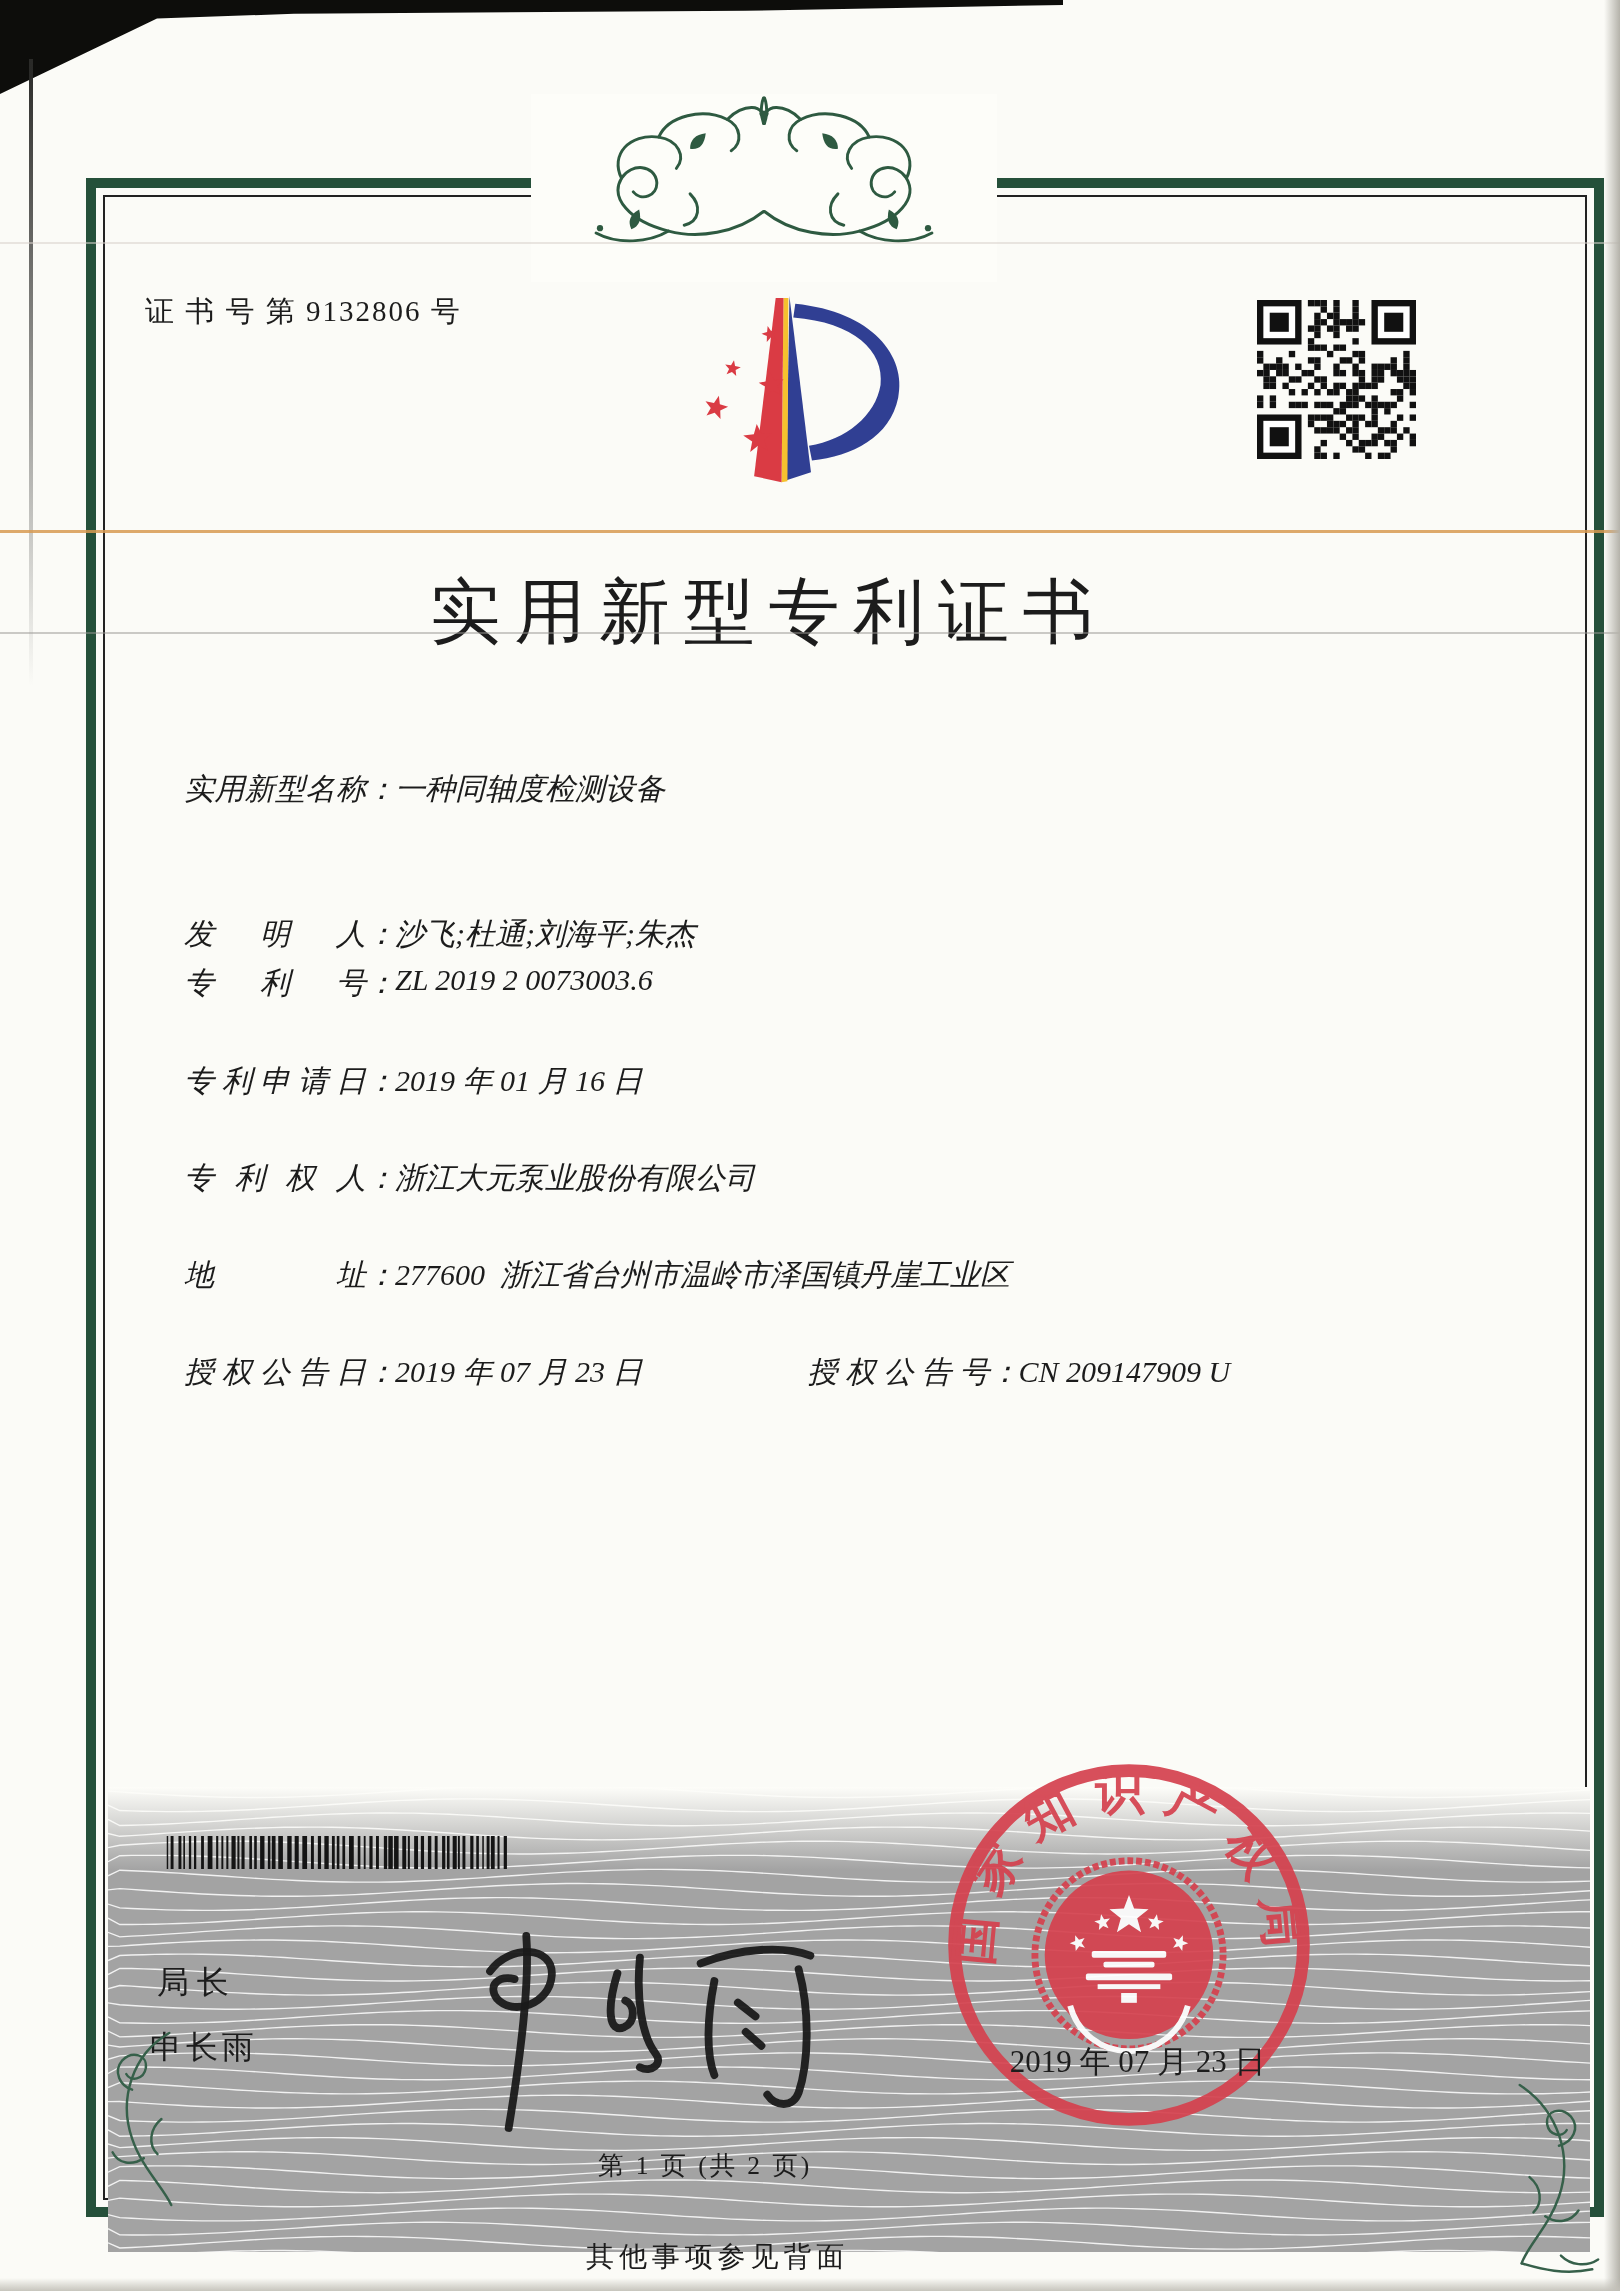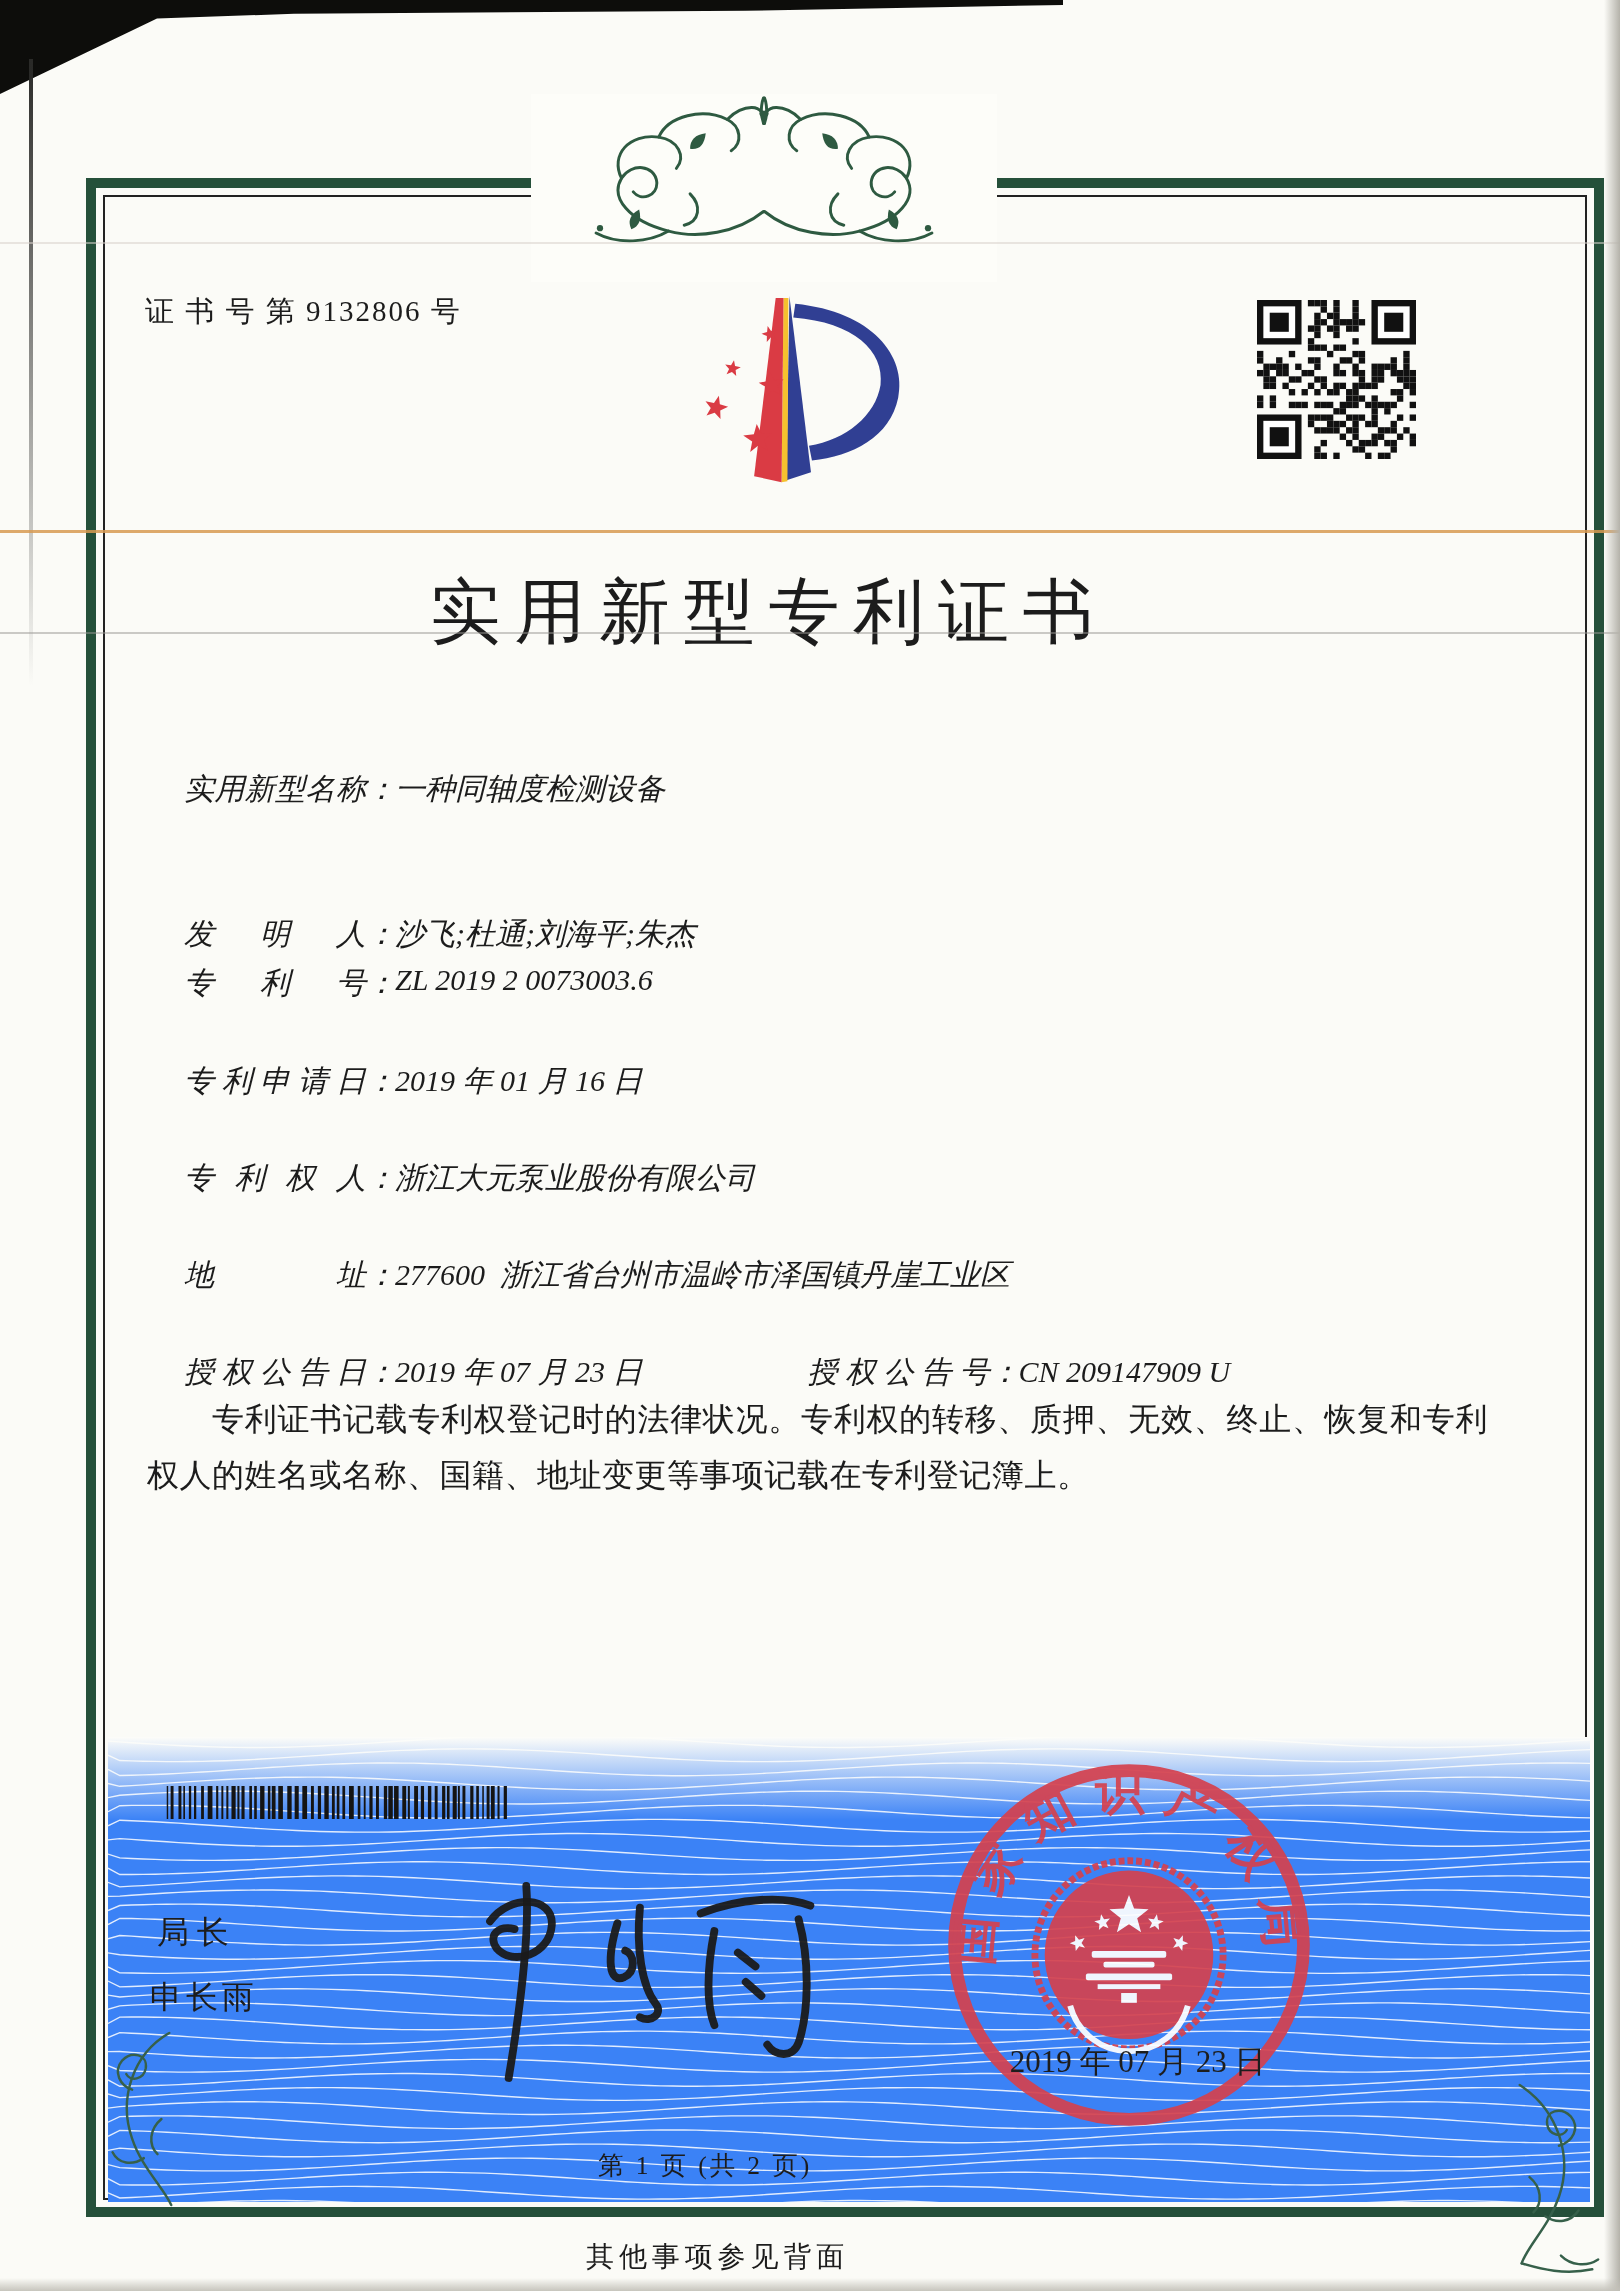--- a/index.html
+++ b/index.html
@@ -44,21 +44,21 @@
   .fcolon{display:inline-block;width:29px;vertical-align:top;}
   .fval{white-space:pre-wrap;}
   .flabel2{display:inline-block;width:182px;text-align:justify;text-align-last:justify;margin-left:165px;vertical-align:top;}
 
   
   .bodytext{left:147px;top:1391px;width:1341px;font-size:32px;line-height:56px;
     text-align:justify;letter-spacing:0.5px;}
   .bodytext p{margin:0;text-indent:65px;}
 
   
-  .guilloche{left:108px;top:1737px;width:1482px;height:465px;background:#3b82f6;overflow:hidden;}
+  .guilloche{left:108px;top:1787px;width:1482px;height:465px;background:#a3a3a3;overflow:hidden;}
   .guilloche svg.waves{position:absolute;left:0;top:0;}
   .waves path{stroke:rgba(255,255,255,.85);stroke-width:1.4;fill:none;}
   .gfade{position:absolute;left:0;top:0;width:100%;height:83px;
     background:linear-gradient(#fdfdf9,rgba(253,253,249,0));}
   .barcode{position:absolute;left:57px;top:49px;}
   .barcode rect{fill:#141414;}
   .bureau{position:absolute;left:49px;top:174px;font-size:32px;letter-spacing:7.8px;}
   .bureau-name{position:absolute;left:42px;top:239px;font-size:32px;letter-spacing:3.9px;}
   .sig{position:absolute;left:289px;top:145px;}
   .sig path{stroke:#1a1a1a;stroke-width:8;fill:none;stroke-linecap:round;stroke-linejoin:round;opacity:.95;}
@@ -470,21 +470,20 @@
   <span class="flabel">专利权人</span><span class="fcolon">：</span><span class="fval">浙江大元泵业股份有限公司</span>
 </div>
 <div class="frow" style="top:1221px">
   <span class="flabel">地址</span><span class="fcolon">：</span><span class="fval">277600  浙江省台州市温岭市泽国镇丹崖工业区</span>
 </div>
 <div class="frow" style="top:1318px">
   <span class="flabel">授权公告日</span><span class="fcolon">：</span><span class="fval">2019 年 07 月 23 日</span><span class="flabel2">授权公告号</span><span class="fcolon">：</span><span class="fval">CN 209147909 U</span>
 </div>
 
 <div class="abs bodytext">
-  <p>专利证书记载专利权登记时的法律状况。专利权的转移、质押、无效、终止、恢复和专利权人的姓名或名称、国籍、地址变更等事项记载在专利登记簿上。</p>
 </div>
 
 <svg class="abs seal" width="392" height="392" viewBox="0 0 400 400">
   <g opacity="0.92">
     <circle cx="200" cy="200" r="178" fill="none" stroke="#d5414e" stroke-width="13"></circle>
     <path id="sealArc" d="M73,259 A140,140 0 1 1 327,259" fill="none"></path>
     <text class="sealtxt" text-anchor="middle">
       <textPath href="#sealArc" startOffset="50%">国家知识产权局</textPath>
     </text>
     <g transform="translate(200,210)">

